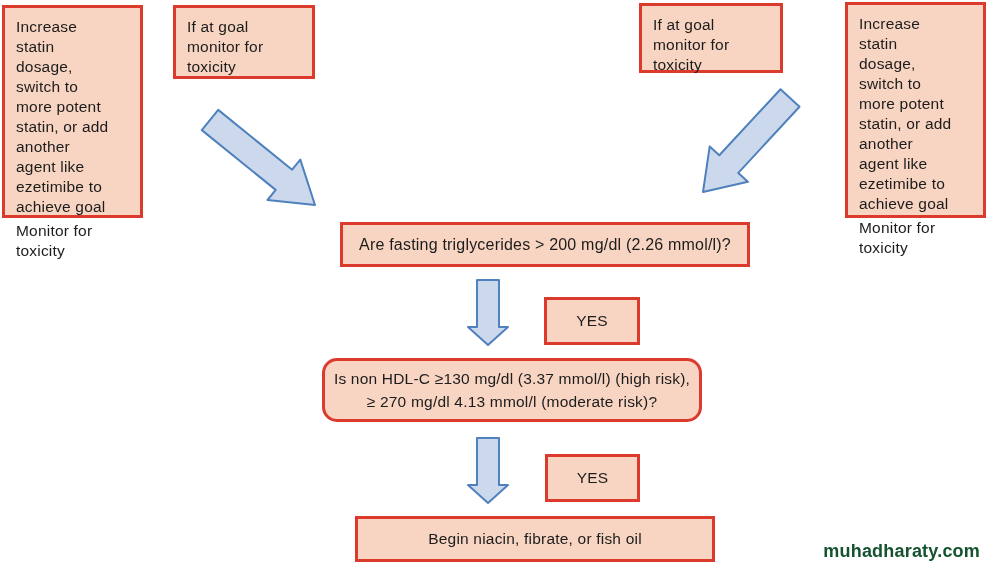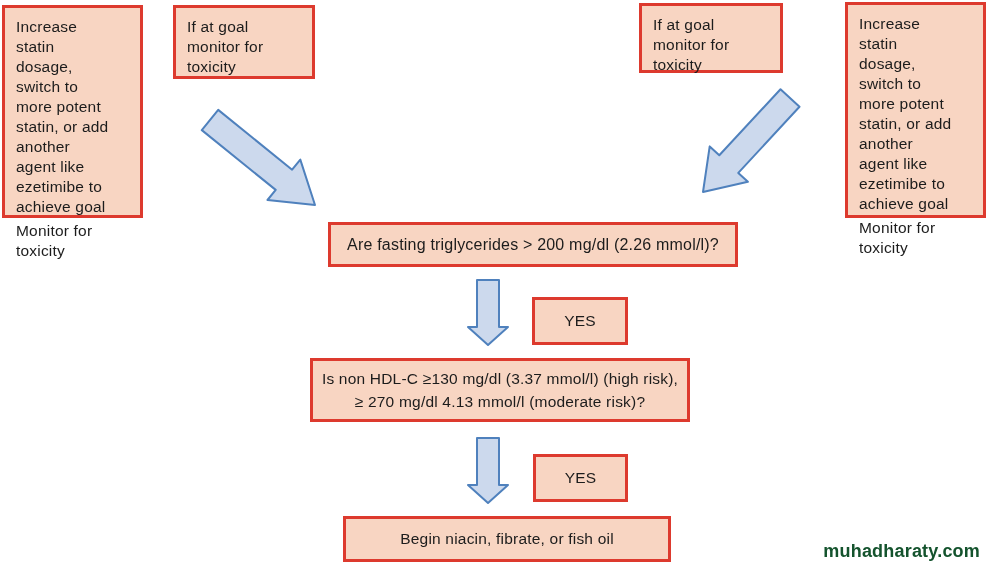--- a/index.html
+++ b/index.html
@@ -29,41 +29,42 @@
     line-height: 20px;
     letter-spacing: 0.2px;
   }
   .fbox.pad { padding: 9px 28px 8px 11px; }
   .fbox .para + .para { margin-top: 4px; }
   .fbox.center {
     display: flex;
     flex-direction: column;
     align-items: center;
     justify-content: center;
+    margin-left: 12px;
   }
   .arrow-svg { position: absolute; }
   .arrow-svg polygon {
     fill: var(--arrow-fill);
     stroke: var(--arrow-stroke);
     stroke-width: 2;
     stroke-linejoin: round;
   }
   #box-left-action   { left: 2px;   top: 5px;   width: 141px; height: 213px; }
   #box-left-goal     { left: 173px; top: 5px;   width: 142px; height: 74px; }
   #box-right-goal    { left: 639px; top: 3px;   width: 144px; height: 70px; }
   #box-right-action  { left: 845px; top: 2px;   width: 141px; height: 216px; }
   #arrow-diag-left   { left: 195px; top: 105px; }
   #arrow-diag-right  { left: 690px; top: 88px; }
   #box-q1            { left: 328px; top: 222px; width: 410px; height: 45px; font-size: 16px; }
   #arrow-down-1      { left: 466px; top: 279px; }
   #box-yes1          { left: 532px; top: 297px; width: 96px;  height: 48px; }
-  #box-q2            { left: 310px; top: 358px; width: 380px; height: 64px; font-size: 15.5px; line-height: 23px; }
+  #box-q2            { left: 310px; top: 358px; width: 380px; height: 64px; font-size: 15.5px; line-height: 23px; border-radius: 15px; }
   #arrow-down-2      { left: 466px; top: 437px; }
   #box-yes2          { left: 533px; top: 454px; width: 95px;  height: 48px; }
-  #box-begin         { left: 343px; top: 516px; width: 328px; height: 46px; font-size: 15.5px; line-height: 20px; }
+  #box-begin         { left: 343px; top: 516px; width: 360px; height: 46px; font-size: 15.5px; line-height: 20px; }
   #watermark {
     position: absolute;
     right: 8px;
     bottom: 4px;
     font-size: 18px;
     font-weight: bold;
     letter-spacing: 0.2px;
     color: #14532d;
   }
 </style>

